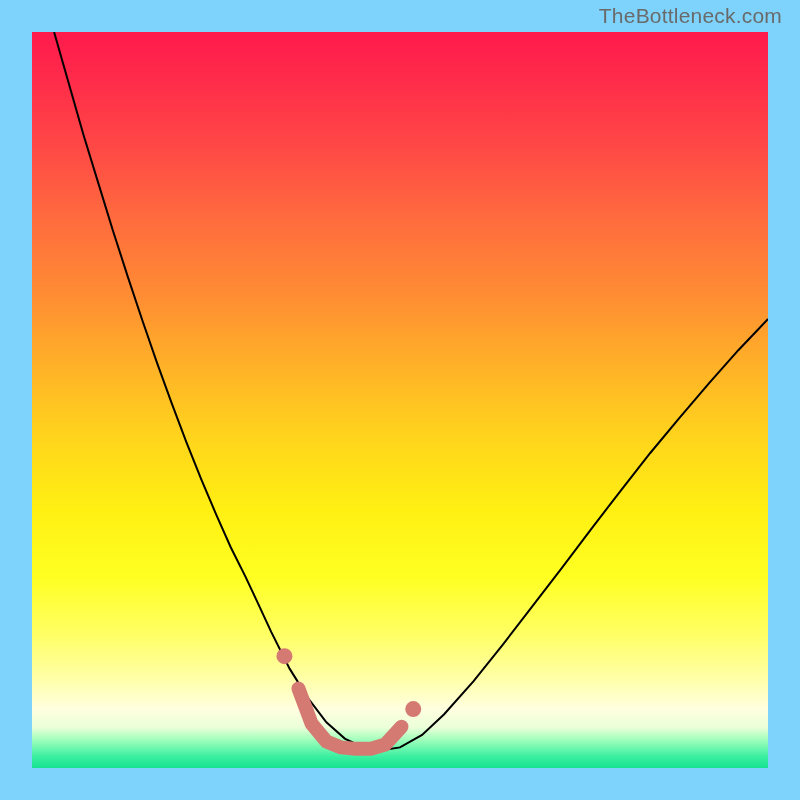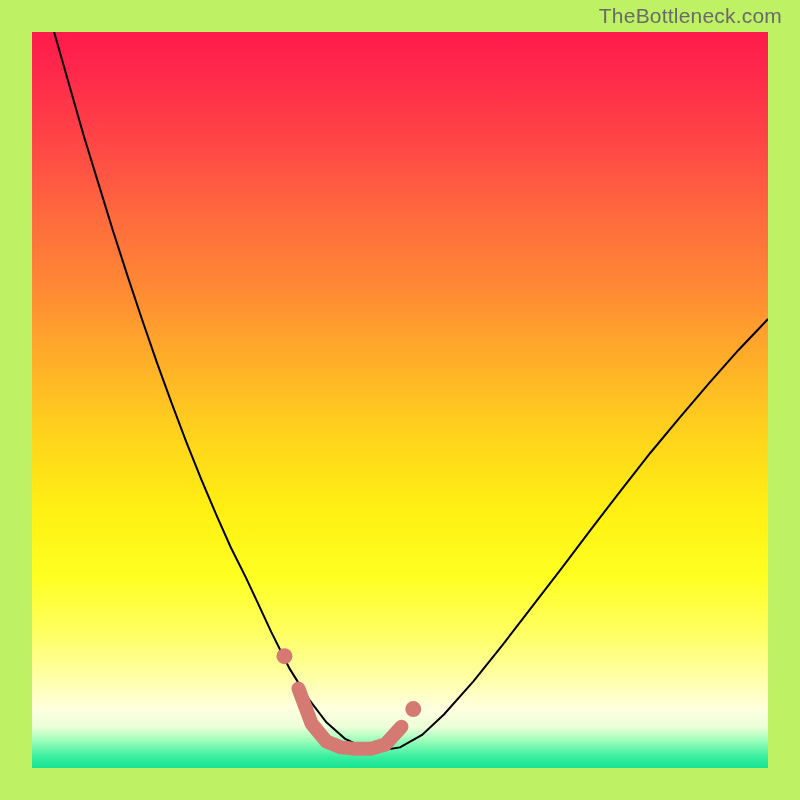--- a/index.html
+++ b/index.html
@@ -10,21 +10,21 @@
     background: #000;
     font-family: Arial, Helvetica, sans-serif;
     overflow: hidden;
   }
   .frame {
     position: absolute;
     top: 0;
     left: 0;
     width: 800px;
     height: 800px;
-    background: #bef264;
+    background: #7dd3fc;
   }
   .plot {
     position: absolute;
     top: 32px;
     left: 32px;
     width: 736px;
     height: 736px;
     overflow: hidden;
   }
   .watermark {

